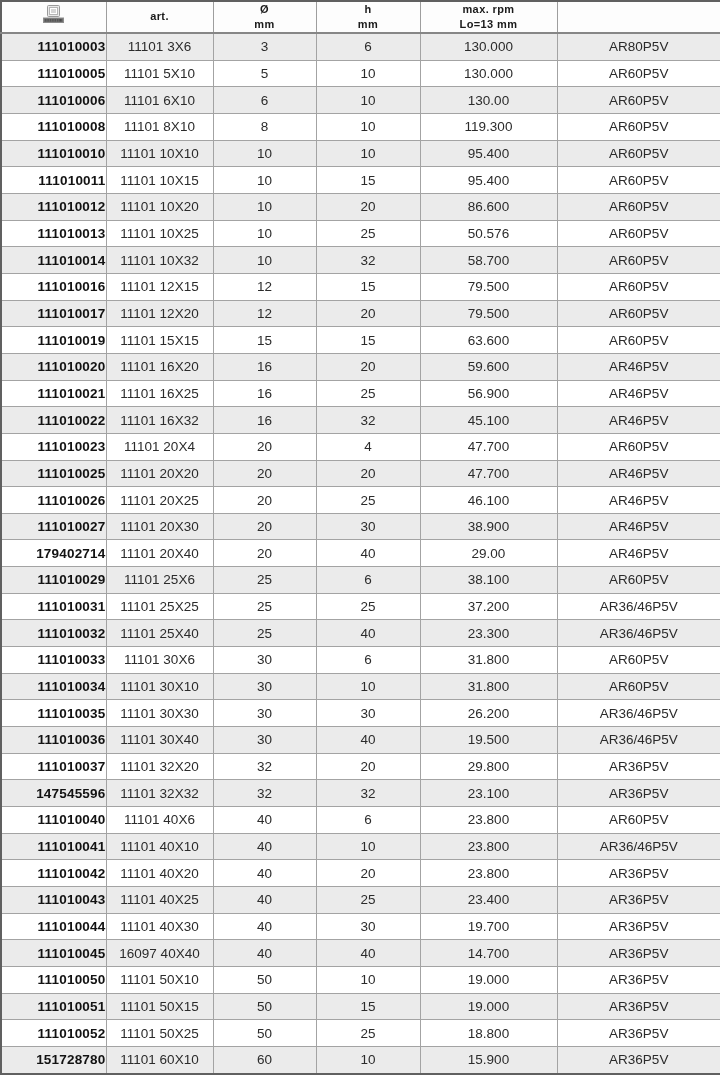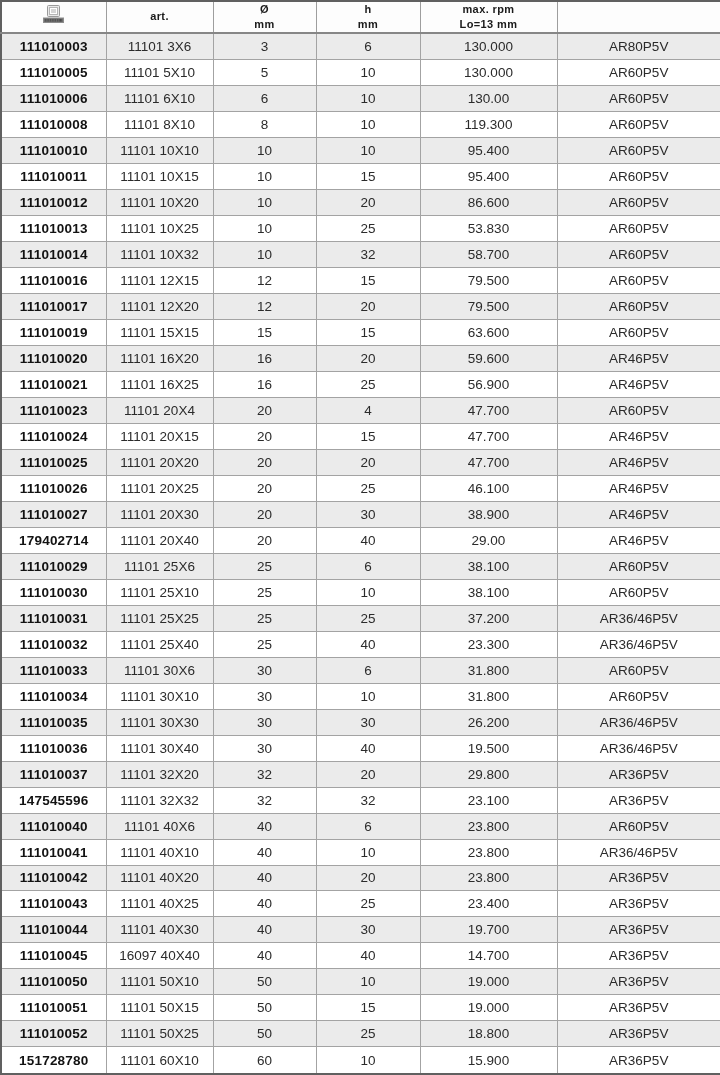--- a/index.html
+++ b/index.html
@@ -47,20 +47,21 @@
     padding: 0;
     white-space: nowrap;
     overflow: hidden;
   }
   tbody tr:nth-child(odd) td { background: #ebebeb; }
   tbody tr:nth-child(even) td { background: #ffffff; }
   tbody td.cell-code {
     font-weight: bold;
     color: #121212;
     letter-spacing: 0.2px;
+    text-align: right;
   }
   .hdr-sub { display: block; }
   .icon-wrap {
     display: inline-block;
     line-height: 0;
   }
 </style>
 </head>
 <body>
 
@@ -176,21 +177,21 @@
     <td>20</td>
     <td>86.600</td>
     <td>AR60P5V</td>
   </tr>
 
   <tr>
     <td class="cell-code">111010013</td>
     <td>11101 10X25</td>
     <td>10</td>
     <td>25</td>
-    <td>53.830</td>
+    <td>50.576</td>
     <td>AR60P5V</td>
   </tr>
 
   <tr>
     <td class="cell-code">111010014</td>
     <td>11101 10X32</td>
     <td>10</td>
     <td>32</td>
     <td>58.700</td>
     <td>AR60P5V</td>
@@ -236,38 +237,38 @@
 
   <tr>
     <td class="cell-code">111010021</td>
     <td>11101 16X25</td>
     <td>16</td>
     <td>25</td>
     <td>56.900</td>
     <td>AR46P5V</td>
   </tr>
 
+  <tr>
+    <td class="cell-code">111010022</td>
+    <td>11101 16X32</td>
+    <td>16</td>
+    <td>32</td>
+    <td>45.100</td>
+    <td>AR46P5V</td>
+  </tr>
 
   <tr>
     <td class="cell-code">111010023</td>
     <td>11101 20X4</td>
     <td>20</td>
     <td>4</td>
     <td>47.700</td>
     <td>AR60P5V</td>
   </tr>
 
-  <tr>
-    <td class="cell-code">111010024</td>
-    <td>11101 20X15</td>
-    <td>20</td>
-    <td>15</td>
-    <td>47.700</td>
-    <td>AR46P5V</td>
-  </tr>
 
   <tr>
     <td class="cell-code">111010025</td>
     <td>11101 20X20</td>
     <td>20</td>
     <td>20</td>
     <td>47.700</td>
     <td>AR46P5V</td>
   </tr>
 
@@ -300,28 +301,20 @@
 
   <tr>
     <td class="cell-code">111010029</td>
     <td>11101 25X6</td>
     <td>25</td>
     <td>6</td>
     <td>38.100</td>
     <td>AR60P5V</td>
   </tr>
 
-  <tr>
-    <td class="cell-code">111010030</td>
-    <td>11101 25X10</td>
-    <td>25</td>
-    <td>10</td>
-    <td>38.100</td>
-    <td>AR60P5V</td>
-  </tr>
 
   <tr>
     <td class="cell-code">111010031</td>
     <td>11101 25X25</td>
     <td>25</td>
     <td>25</td>
     <td>37.200</td>
     <td>AR36/46P5V</td>
   </tr>
 

